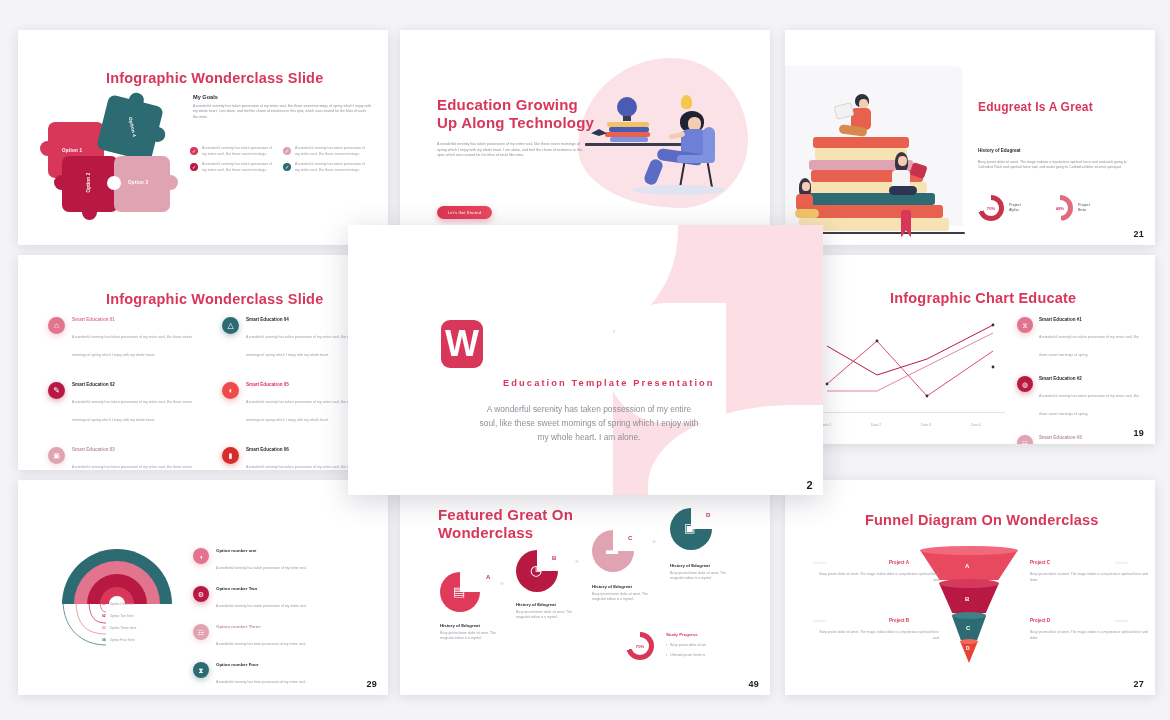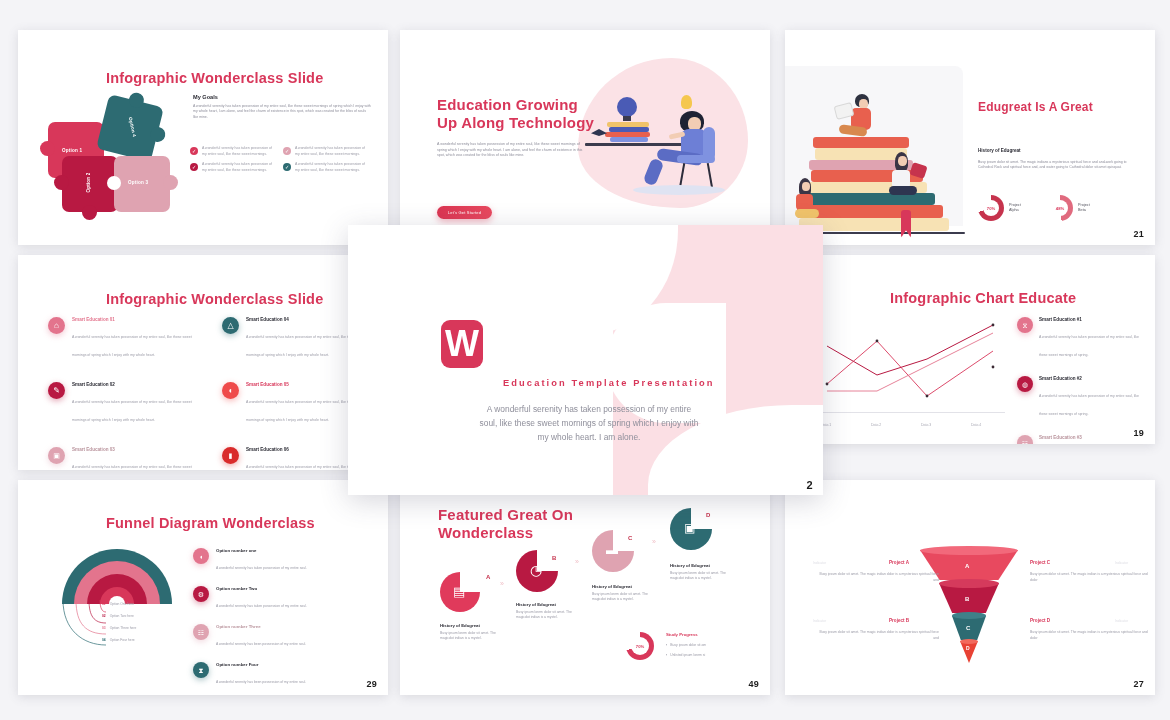--- a/index.html
+++ b/index.html
@@ -404,21 +404,20 @@
         <span class="circ" style="background:#dfa3b1;box-shadow:0 2px 6px rgba(223,163,177,.4);">
             <span class="ico-glyph" style="font-size:7px;">☷</span>
           </span>
         <span><span class="se-h" style="color:#b9939c;display:block;">Smart Education #3</span><span class="se-b">A wonderful serenity has taken possession of my entire soul, like these sweet mornings of spring.</span></span>
       </div>
     </div>
     <div class="pgnum">19</div>
   </div>
 
   <div class="slide" id="s6">
-    <div class="title ttl-lg">Funnel Diagram Wonderclass</div>
 
     <div class="arcs">
       <div class="arc" style="left:0;width:110px;height:55px;background:#2d6b72;"></div>
       <div class="arc" style="left:12px;width:86px;height:43px;background:#e3748d;"></div>
       <div class="arc" style="left:25px;width:60px;height:30px;background:#b81942;"></div>
       <div class="arc" style="left:38px;width:34px;height:17px;background:#d8375a;"></div>
       <div class="arc" style="left:47px;width:16px;height:8px;background:#fff;"></div>
     </div>
 
     <svg width="120" height="60" viewBox="0 0 120 60" style="position:absolute;left:40px;top:120px;">
@@ -532,20 +531,21 @@
       </span>
     <span class="sp-li" style="left:266px;top:173px;">
         <span>▪</span>
         <span>Unlisted ipsum lorem si</span>
       </span>
 
     <div class="pgnum">49</div>
   </div>
 
   <div class="slide" id="s8">
+    <div class="title ttl-lg">Funnel Diagram On Wonderclass</div>
 
     <div class="fun" style="top:70px;width:98px;height:108px;">
       <div style="position:absolute;left:0;top:0;width:98px;height:30px;">
         <div class="fun-body" style="background:#e8495f;clip-path:polygon(0 0,100% 0,80% 100%,20% 100%);"></div>
         <div class="fun-top" style="background:#f2697b;"></div>
         <span class="fun-letter" style="left:45px;top:13px;">A</span>
       </div>
       <div style="position:absolute;left:19px;top:33px;width:60px;height:30px;">
         <div class="fun-body" style="background:#b81942;clip-path:polygon(0 0,100% 0,78% 100%,22% 100%);"></div>
         <div class="fun-top" style="background:#d53a5c;"></div>

